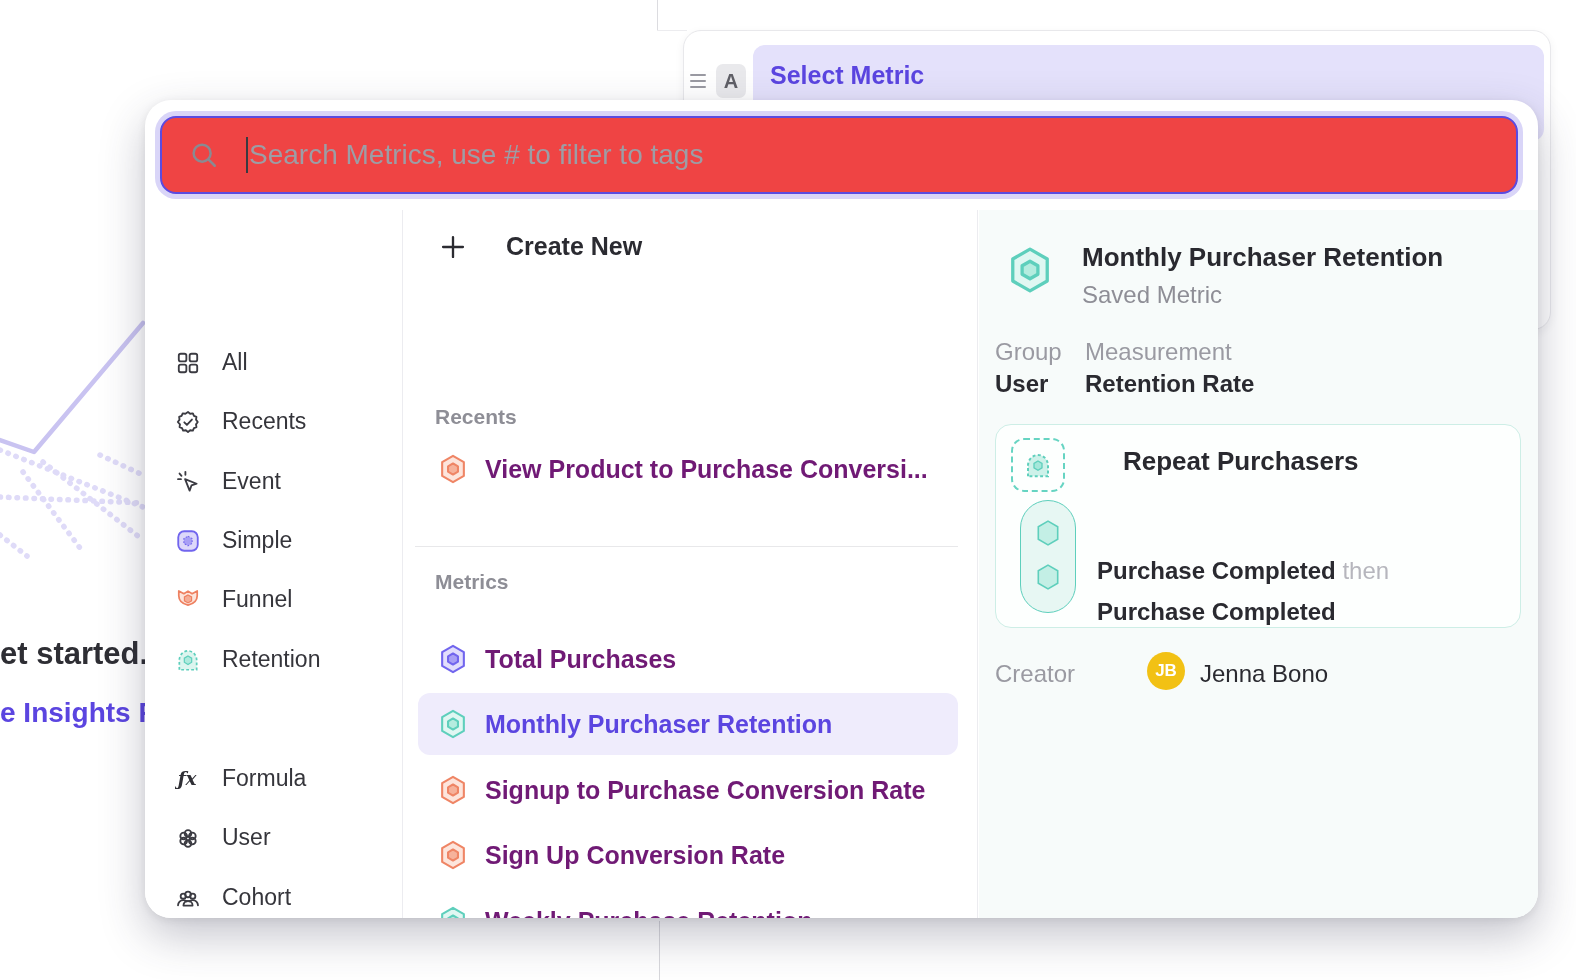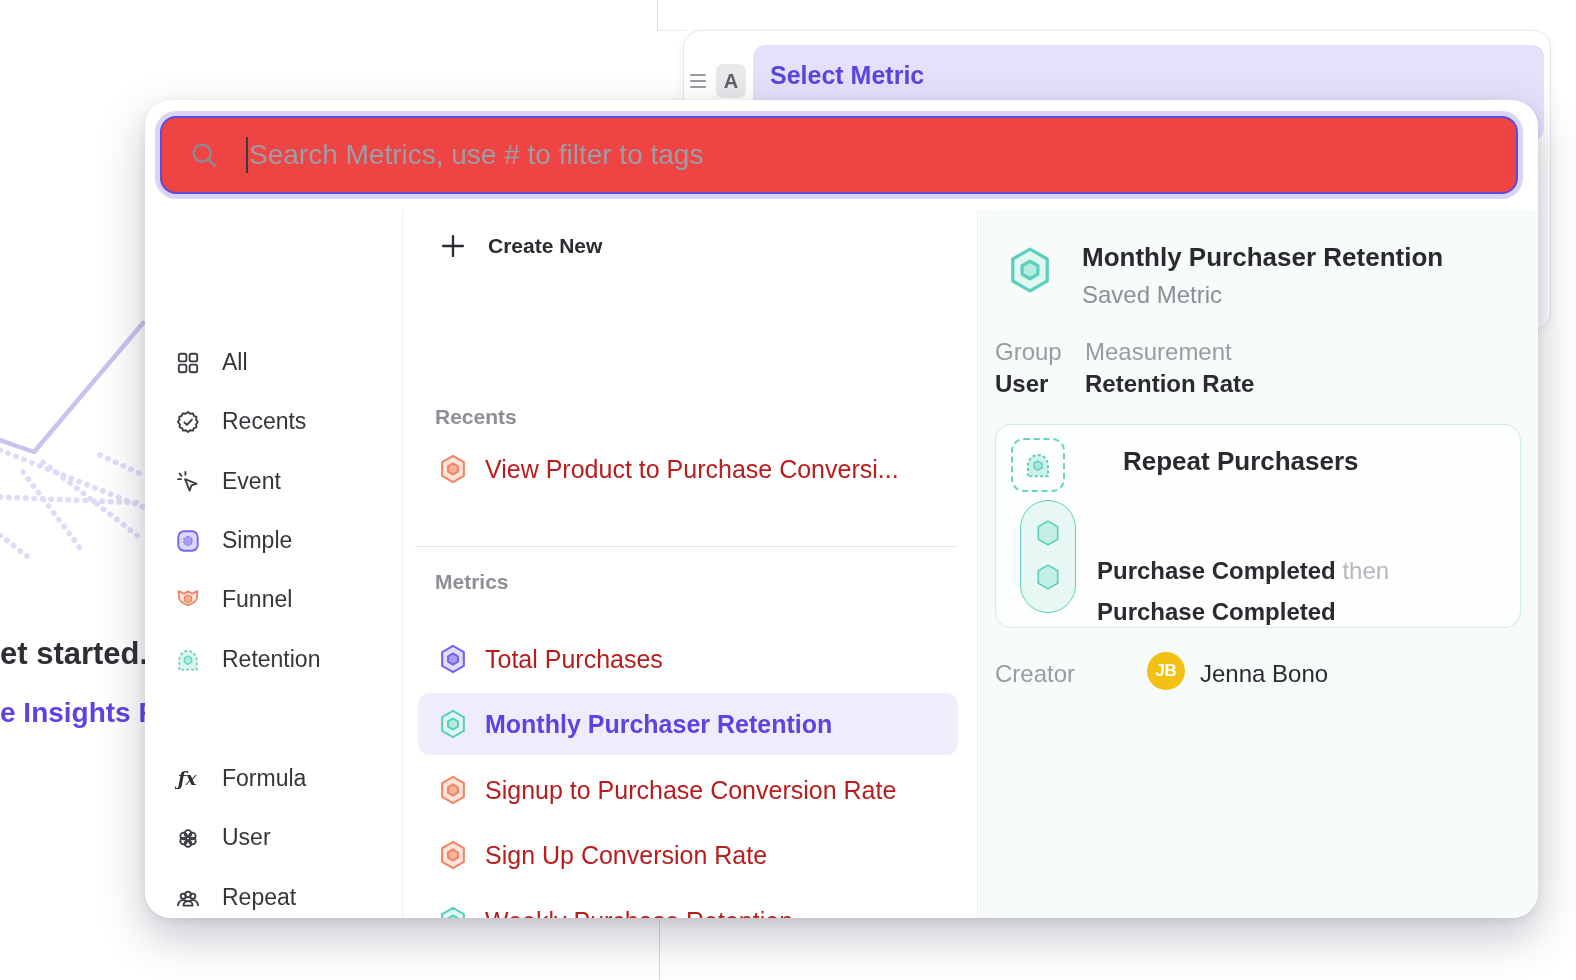--- a/index.html
+++ b/index.html
@@ -41,25 +41,25 @@
 
   
   .side-item { position:absolute; left:15px; width:231px; height:53px; border-radius:10px; display:flex; align-items:center;
     padding-left:15px; gap:21px; cursor:pointer; }
   .side-item .lbl { font-size:23px; font-weight:500; color:#35353b; }
   .side-item.selected { background:#efecfc; }
   .side-item.selected .lbl { color:#5b45e0; font-weight:700; }
 
   
   .create-row { position:absolute; left:36px; top:22px; display:flex; align-items:center; gap:21px; cursor:pointer; }
-  .create-row .lbl { font-size:21px; font-weight:700; color:#2b2b31; }
+  .create-row .lbl { font-size:25px; font-weight:700; color:#2b2b31;margin-left:18px; }
   .sec-heading { position:absolute; left:32px; font-size:21px; font-weight:600; color:#8e8e96; }
   .list-row { position:absolute; left:15px; width:540px; height:62px; border-radius:12px; display:flex; align-items:center;
     padding-left:21px; gap:18px; cursor:pointer; }
-  .list-row .lbl { font-size:25px; font-weight:400; color:#b91c1c; white-space:nowrap; }
+  .list-row .lbl { font-size:25px; font-weight:700; color:#701a75; white-space:nowrap; }
   .list-row.selected { background:#efecfc; }
   .list-row.selected .lbl { color:#5b45e0; font-weight:700; }
   .list-divider { position:absolute; left:12px; top:336px; width:543px; height:1px; background:#e8e8ea; }
 
   
   .det-hex { position:absolute; left:29px; top:36px; }
   .det-title { position:absolute; left:103px; top:32px; font-size:26px; font-weight:700; color:#29292f; }
   .det-sub { position:absolute; left:103px; top:71px; font-size:24px; color:#8e8e96; }
   .det-lab { font-size:24px; color:#9a9aa2; position:absolute; }
   .det-val { font-size:24px; font-weight:700; color:#2a2a30; position:absolute; }
@@ -223,21 +223,21 @@
         <svg width="26" height="26" viewBox="0 0 24 24">
           <g class="sicon" stroke-width="1.6">
             <circle cx="7.6" cy="10.3" r="2.4"></circle>
               <circle cx="16.4" cy="10.3" r="2.4"></circle>
               <circle cx="12" cy="8.7" r="2.6"></circle>
             <path d="M2.8 18.8 C2.8 15.8 5 14 7.6 14 C9 14 10.2 14.5 11 15.2"></path>
             <path d="M21.2 18.8 C21.2 15.8 19 14 16.4 14 C15 14 13.8 14.5 13 15.2"></path>
             <path d="M7.8 19 C7.8 16.3 9.7 14.7 12 14.7 C14.3 14.7 16.2 16.3 16.2 19 Z"></path>
           </g>
         </svg>
-        <span class="lbl">Repeat</span>
+        <span class="lbl">Cohort</span>
       </div>
 
     </div>
 
     <div class="col-list">
 
       <div class="create-row">
         <svg width="28" height="28" viewBox="0 0 24 24">
           <g stroke="#2b2b31" stroke-width="2" stroke-linecap="round">
               <line x1="12" y1="3.5" x2="12" y2="20.5"></line>

